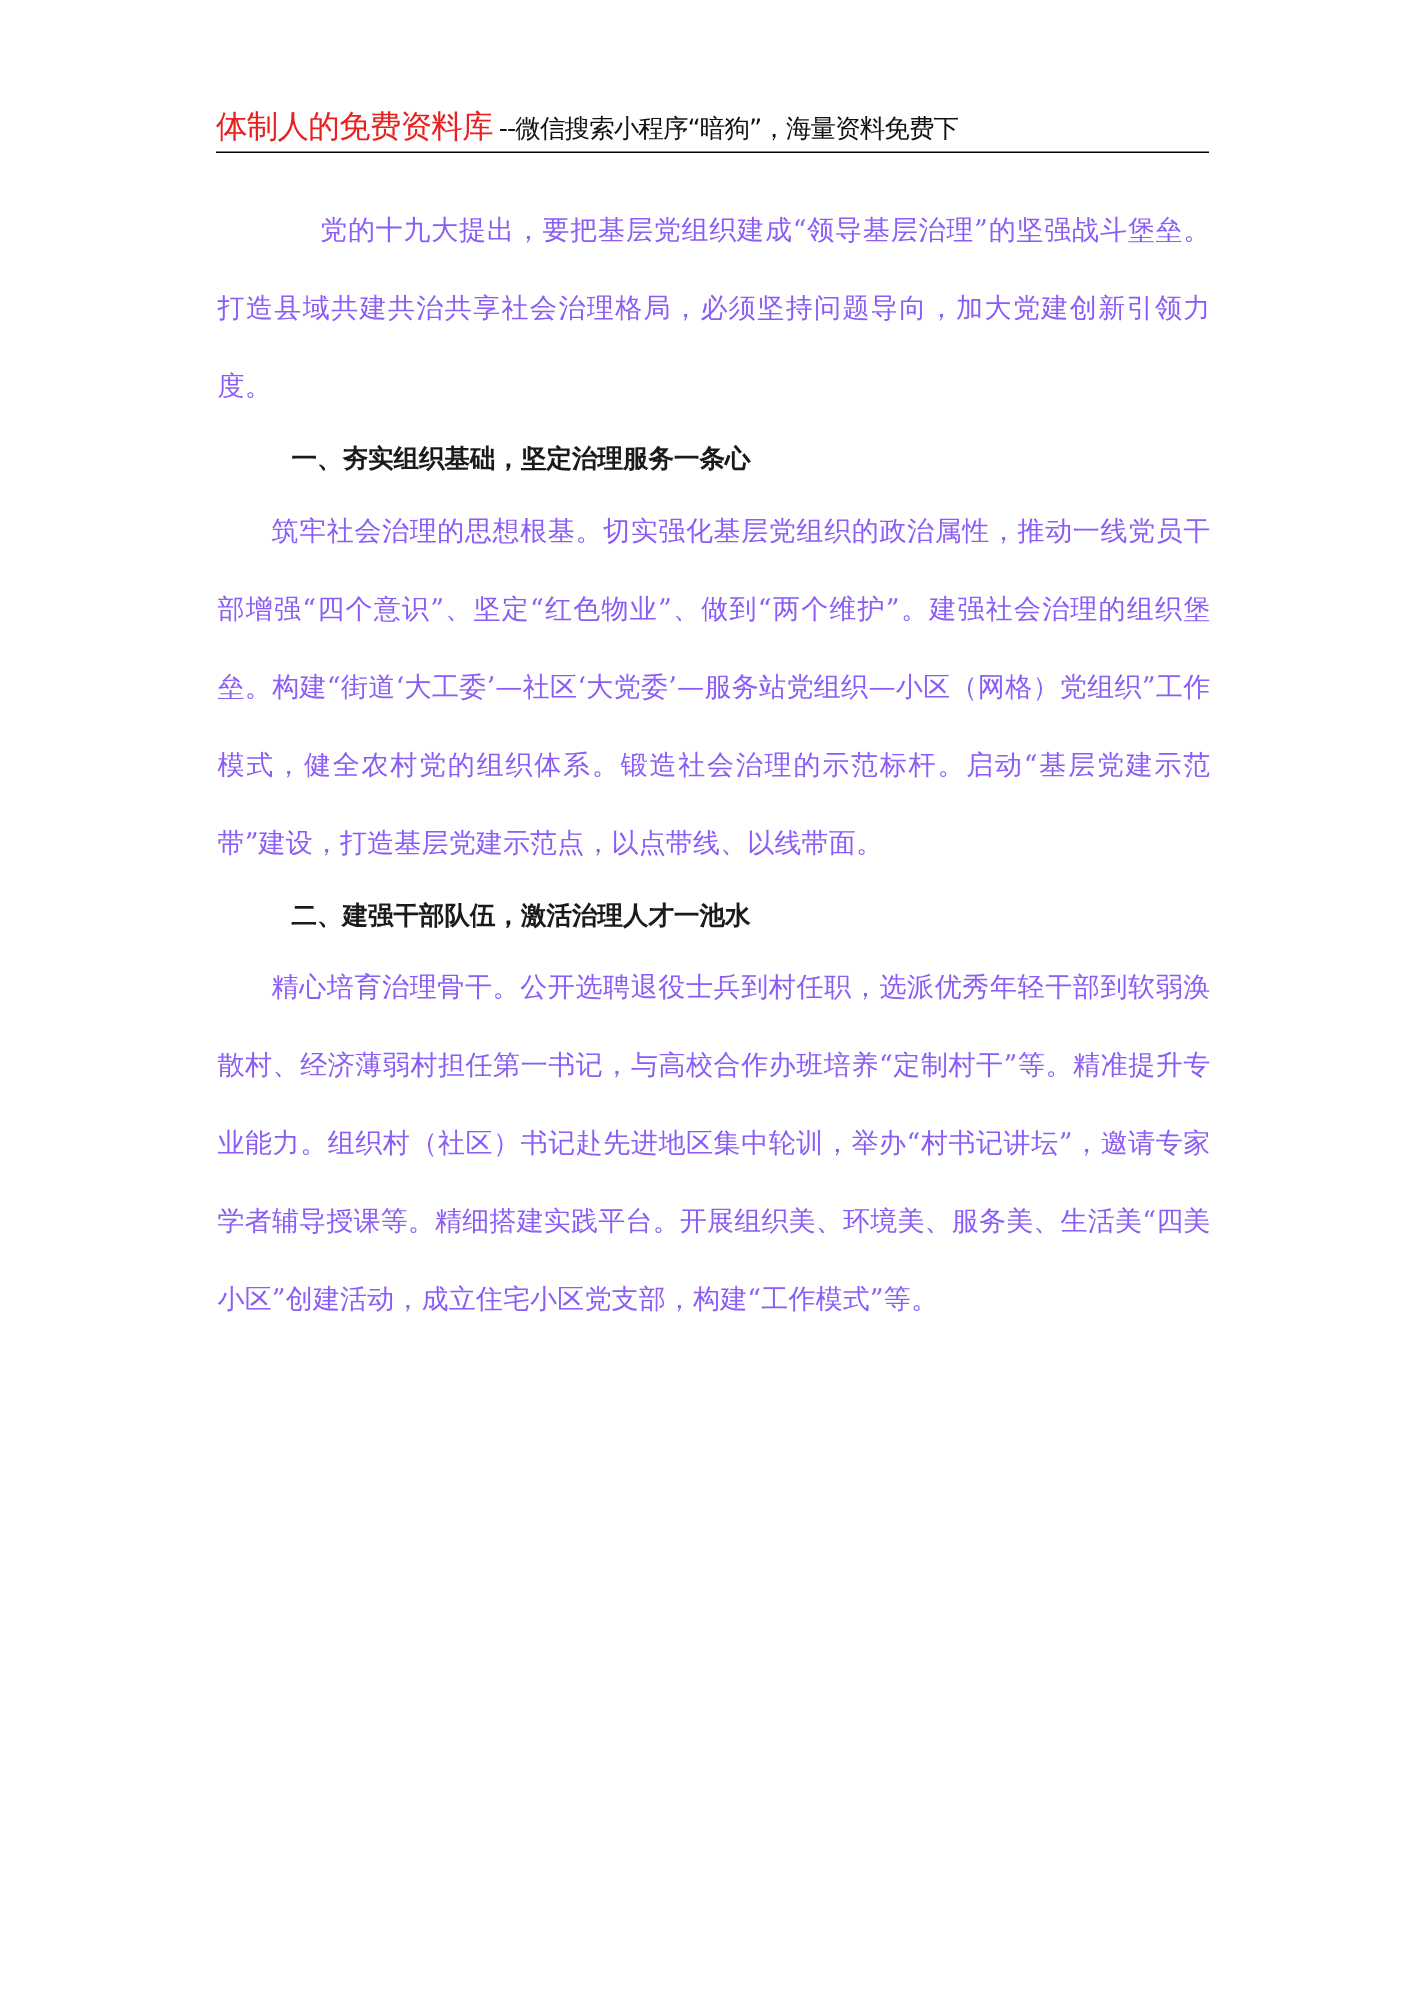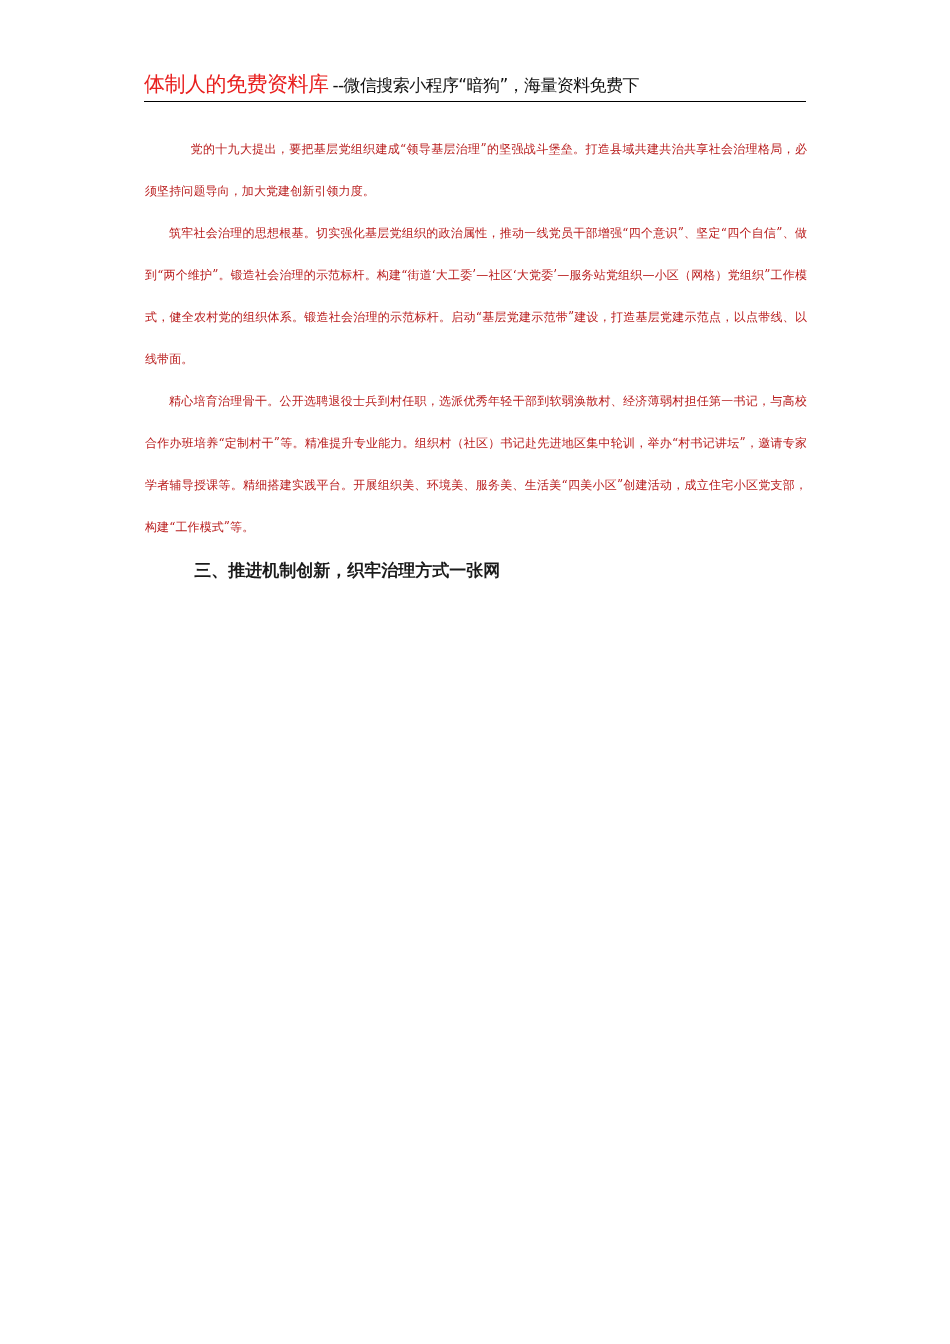--- a/index.html
+++ b/index.html
@@ -46,25 +46,25 @@
       margin-left: 4px;
     }
     .body-text {
       position: absolute;
       left: 145px;
       top: 128px;
       width: 662px;
     }
     .para {
       margin: 0;
-      font-size: 12px;
-      line-height: 42px;
+      font-size: 18px;
+      line-height: 52px;
       text-indent: 2em;
       text-align: justify;
-      color: #b91c1c;
+      color: #8b5cf6;
       letter-spacing: 0.1px;
     }
     .para.first {
       text-indent: 3.8em;
     }
     .heading {
       margin: 0;
       font-family: "DejaVu Sans", "Liberation Sans", sans-serif;
       font-weight: bold;
       font-size: 17px;
@@ -78,20 +78,21 @@
 
 <div class="page">
 
   <div class="header">
     <span class="brand">体制人的免费资料库</span><span class="tagline">--微信搜索小程序“暗狗”，海量资料免费下</span>
   </div>
 
   <div class="body-text">
     <p class="para first">党的十九大提出，要把基层党组织建成“领导基层治理”的坚强战斗堡垒。打造县域共建共治共享社会治理格局，必须坚持问题导向，加大党建创新引领力度。</p>
 
-    <p class="para">筑牢社会治理的思想根基。切实强化基层党组织的政治属性，推动一线党员干部增强“四个意识”、坚定“四个自信”、做到“两个维护”。锻造社会治理的示范标杆。构建“街道‘大工委’—社区‘大党委’—服务站党组织—小区（网格）党组织”工作模式，健全农村党的组织体系。锻造社会治理的示范标杆。启动“基层党建示范带”建设，打造基层党建示范点，以点带线、以线带面。</p>
+    <p class="heading">一、夯实组织基础，坚定治理服务一条心</p>
+    <p class="para">筑牢社会治理的思想根基。切实强化基层党组织的政治属性，推动一线党员干部增强“四个意识”、坚定“红色物业”、做到“两个维护”。建强社会治理的组织堡垒。构建“街道‘大工委’—社区‘大党委’—服务站党组织—小区（网格）党组织”工作模式，健全农村党的组织体系。锻造社会治理的示范标杆。启动“基层党建示范带”建设，打造基层党建示范点，以点带线、以线带面。</p>
 
+    <p class="heading">二、建强干部队伍，激活治理人才一池水</p>
     <p class="para">精心培育治理骨干。公开选聘退役士兵到村任职，选派优秀年轻干部到软弱涣散村、经济薄弱村担任第一书记，与高校合作办班培养“定制村干”等。精准提升专业能力。组织村（社区）书记赴先进地区集中轮训，举办“村书记讲坛”，邀请专家学者辅导授课等。精细搭建实践平台。开展组织美、环境美、服务美、生活美“四美小区”创建活动，成立住宅小区党支部，构建“工作模式”等。</p>
 
-    <p class="heading">三、推进机制创新，织牢治理方式一张网</p>
   </div>
 
 </div>
 
 </body></html>

